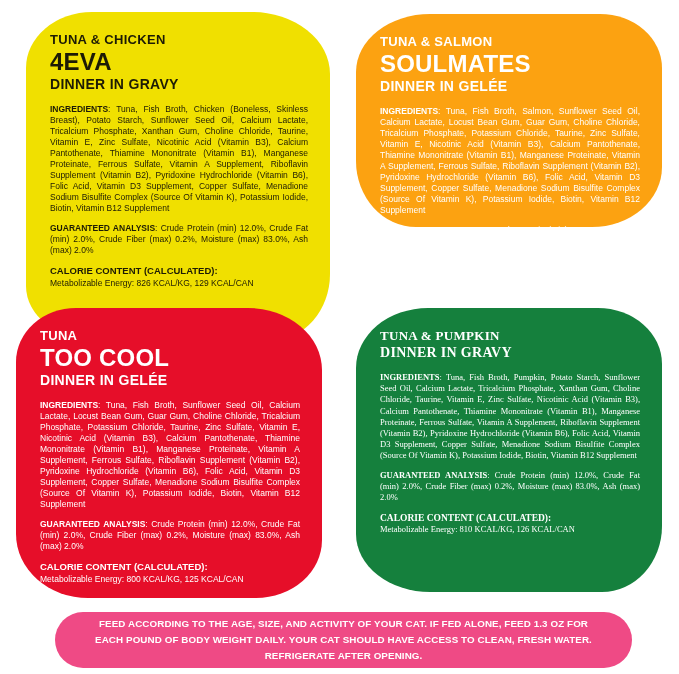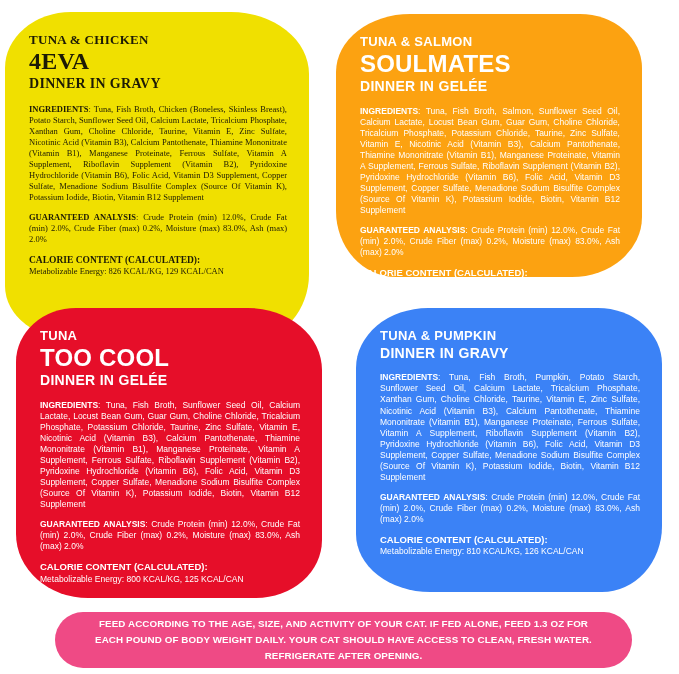--- a/index.html
+++ b/index.html
@@ -13,22 +13,22 @@
     width: 679px;
     height: 674px;
     background: #ffffff;
     overflow: hidden;
   }
   .card {
     position: absolute;
     box-sizing: border-box;
     padding: 21px 22px 18px 24px;
   }
-  .card.tl { left: 5px;  top: 12px;  width: 304px; height: 328px; border-radius: 66px 78px 58px 70px / 56px 62px 66px 54px; font-family: Liberation Serif, serif; }
-  .card.tr { left: 336px; top: 14px;  width: 306px; height: 263px; border-radius: 74px 62px 70px 60px / 58px 54px 60px 66px; }
+  .card.tl { left: 26px;  top: 12px;  width: 304px; height: 328px; border-radius: 66px 78px 58px 70px / 56px 62px 66px 54px; }
+  .card.tr { left: 356px; top: 14px;  width: 306px; height: 213px; border-radius: 74px 62px 70px 60px / 58px 54px 60px 66px; }
   .card.bl { left: 16px;  top: 308px; width: 306px; height: 290px; border-radius: 60px 74px 66px 72px / 54px 62px 58px 64px; }
   .card.br { left: 356px; top: 308px; width: 306px; height: 284px; border-radius: 72px 64px 60px 74px / 60px 56px 66px 58px; }
   .flavor {
     font-size: 13px;
     font-weight: bold;
     letter-spacing: 0.3px;
     line-height: 1.1;
   }
   .name {
     font-size: 24px;
@@ -108,21 +108,21 @@
   <div class="card bl" style="background-color: rgb(230, 14, 41); color: rgb(255, 255, 255);">
     <div class="flavor">TUNA</div>
     <div class="name">TOO COOL</div>
     <div class="style-line">DINNER IN GELÉE</div>
     <p class="para"><b>INGREDIENTS</b><span>: Tuna, Fish Broth, Sunflower Seed Oil, Calcium Lactate, Locust Bean Gum, Guar Gum, Choline Chloride, Tricalcium Phosphate, Potassium Chloride, Taurine, Zinc Sulfate, Vitamin E, Nicotinic Acid (Vitamin B3), Calcium Pantothenate, Thiamine Mononitrate (Vitamin B1), Manganese Proteinate, Vitamin A Supplement, Ferrous Sulfate, Riboflavin Supplement (Vitamin B2), Pyridoxine Hydrochloride (Vitamin B6), Folic Acid, Vitamin D3 Supplement, Copper Sulfate, Menadione Sodium Bisulfite Complex (Source Of Vitamin K), Potassium Iodide, Biotin, Vitamin B12 Supplement</span></p>
     <p class="para"><b>GUARANTEED ANALYSIS</b><span>: Crude Protein (min) 12.0%, Crude Fat (min) 2.0%, Crude Fiber (max) 0.2%, Moisture (max) 83.0%, Ash (max) 2.0%</span></p>
     <div class="cal-label">CALORIE CONTENT (CALCULATED):</div>
     <div class="cal-value">Metabolizable Energy: 800 KCAL/KG, 125 KCAL/CAN</div>
   </div>
 
-  <div class="card br" style="background-color: #3b82f6; color: rgb(255, 255, 255);">
+  <div class="card br" style="background-color: #15803d; color: rgb(255, 255, 255); font-family: Liberation Serif, serif;">
     <div class="flavor">TUNA &amp; PUMPKIN</div>
     <div class="style-line">DINNER IN GRAVY</div>
     <p class="para"><b>INGREDIENTS</b><span>: Tuna, Fish Broth, Pumpkin, Potato Starch, Sunflower Seed Oil, Calcium Lactate, Tricalcium Phosphate, Xanthan Gum, Choline Chloride, Taurine, Vitamin E, Zinc Sulfate, Nicotinic Acid (Vitamin B3), Calcium Pantothenate, Thiamine Mononitrate (Vitamin B1), Manganese Proteinate, Ferrous Sulfate, Vitamin A Supplement, Riboflavin Supplement (Vitamin B2), Pyridoxine Hydrochloride (Vitamin B6), Folic Acid, Vitamin D3 Supplement, Copper Sulfate, Menadione Sodium Bisulfite Complex (Source Of Vitamin K), Potassium Iodide, Biotin, Vitamin B12 Supplement</span></p>
     <p class="para"><b>GUARANTEED ANALYSIS</b><span>: Crude Protein (min) 12.0%, Crude Fat (min) 2.0%, Crude Fiber (max) 0.2%, Moisture (max) 83.0%, Ash (max) 2.0%</span></p>
     <div class="cal-label">CALORIE CONTENT (CALCULATED):</div>
     <div class="cal-value">Metabolizable Energy: 810 KCAL/KG, 126 KCAL/CAN</div>
   </div>
 
   <div class="banner" style="background-color: rgb(239, 74, 133); color: rgb(255, 255, 255);">
     <span>FEED ACCORDING TO THE AGE, SIZE, AND ACTIVITY OF YOUR CAT. IF FED ALONE, FEED 1.3 OZ FOR EACH POUND OF BODY WEIGHT DAILY. YOUR CAT SHOULD HAVE ACCESS TO CLEAN, FRESH WATER. REFRIGERATE AFTER OPENING.</span>

